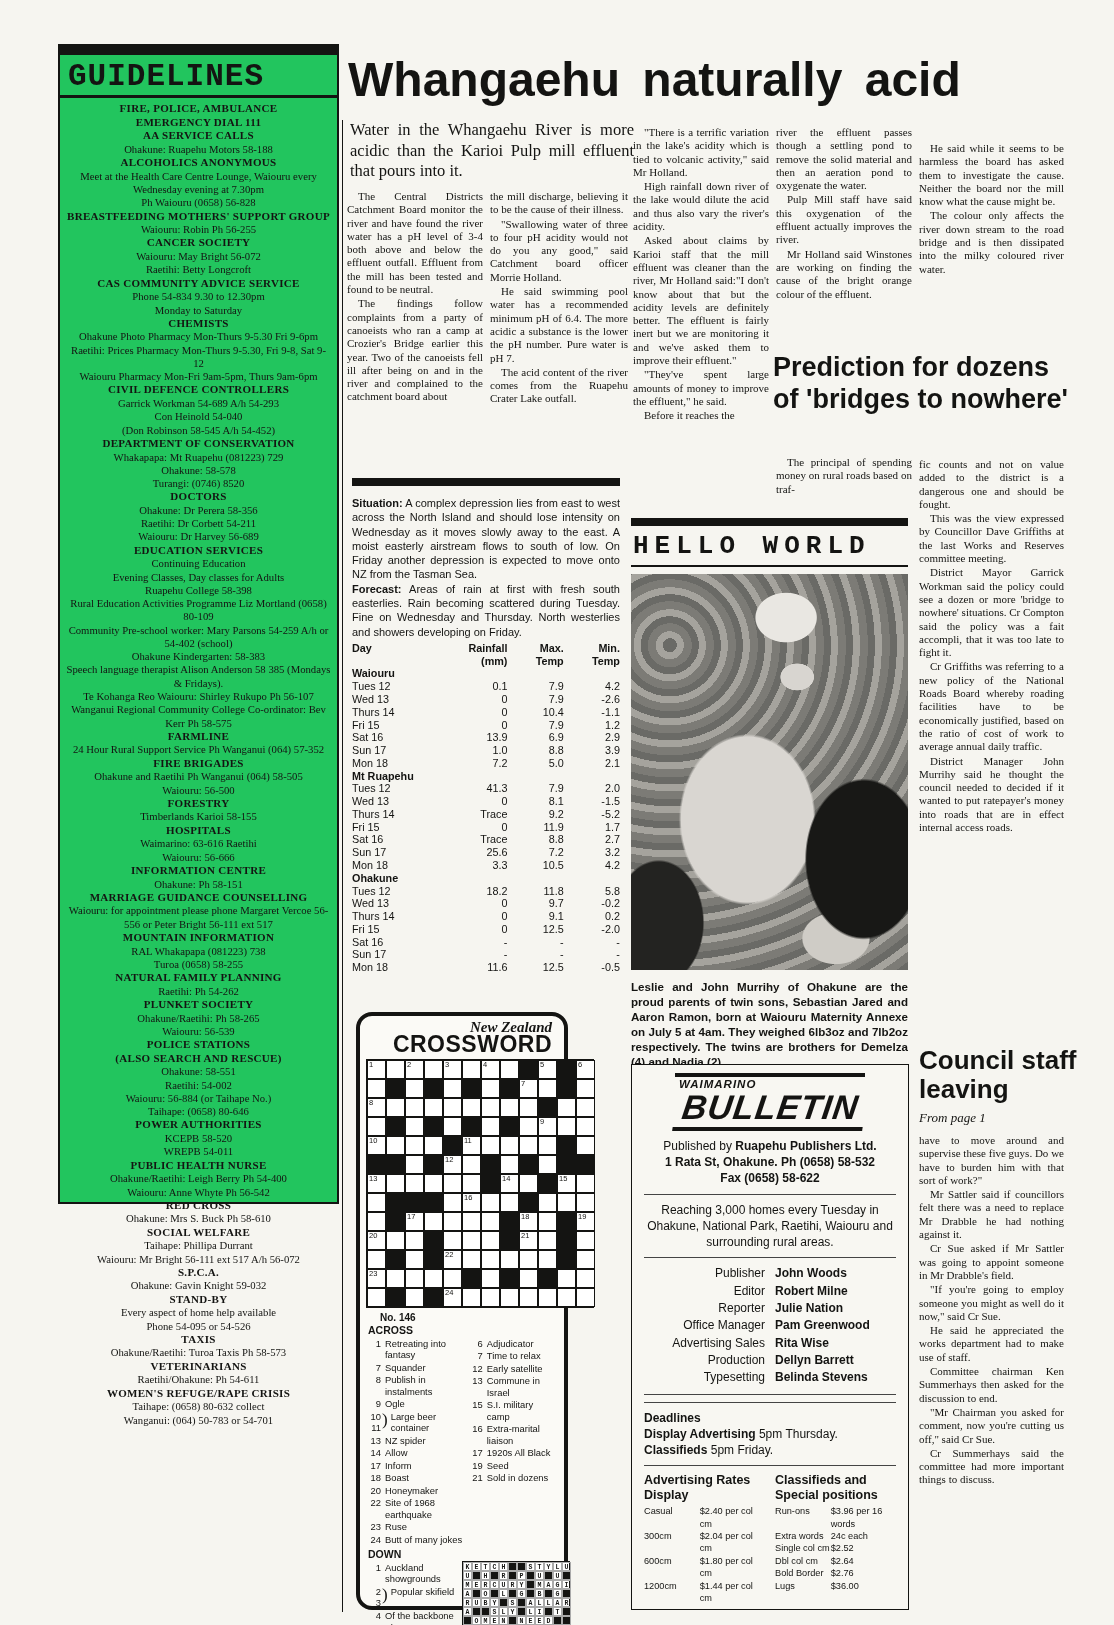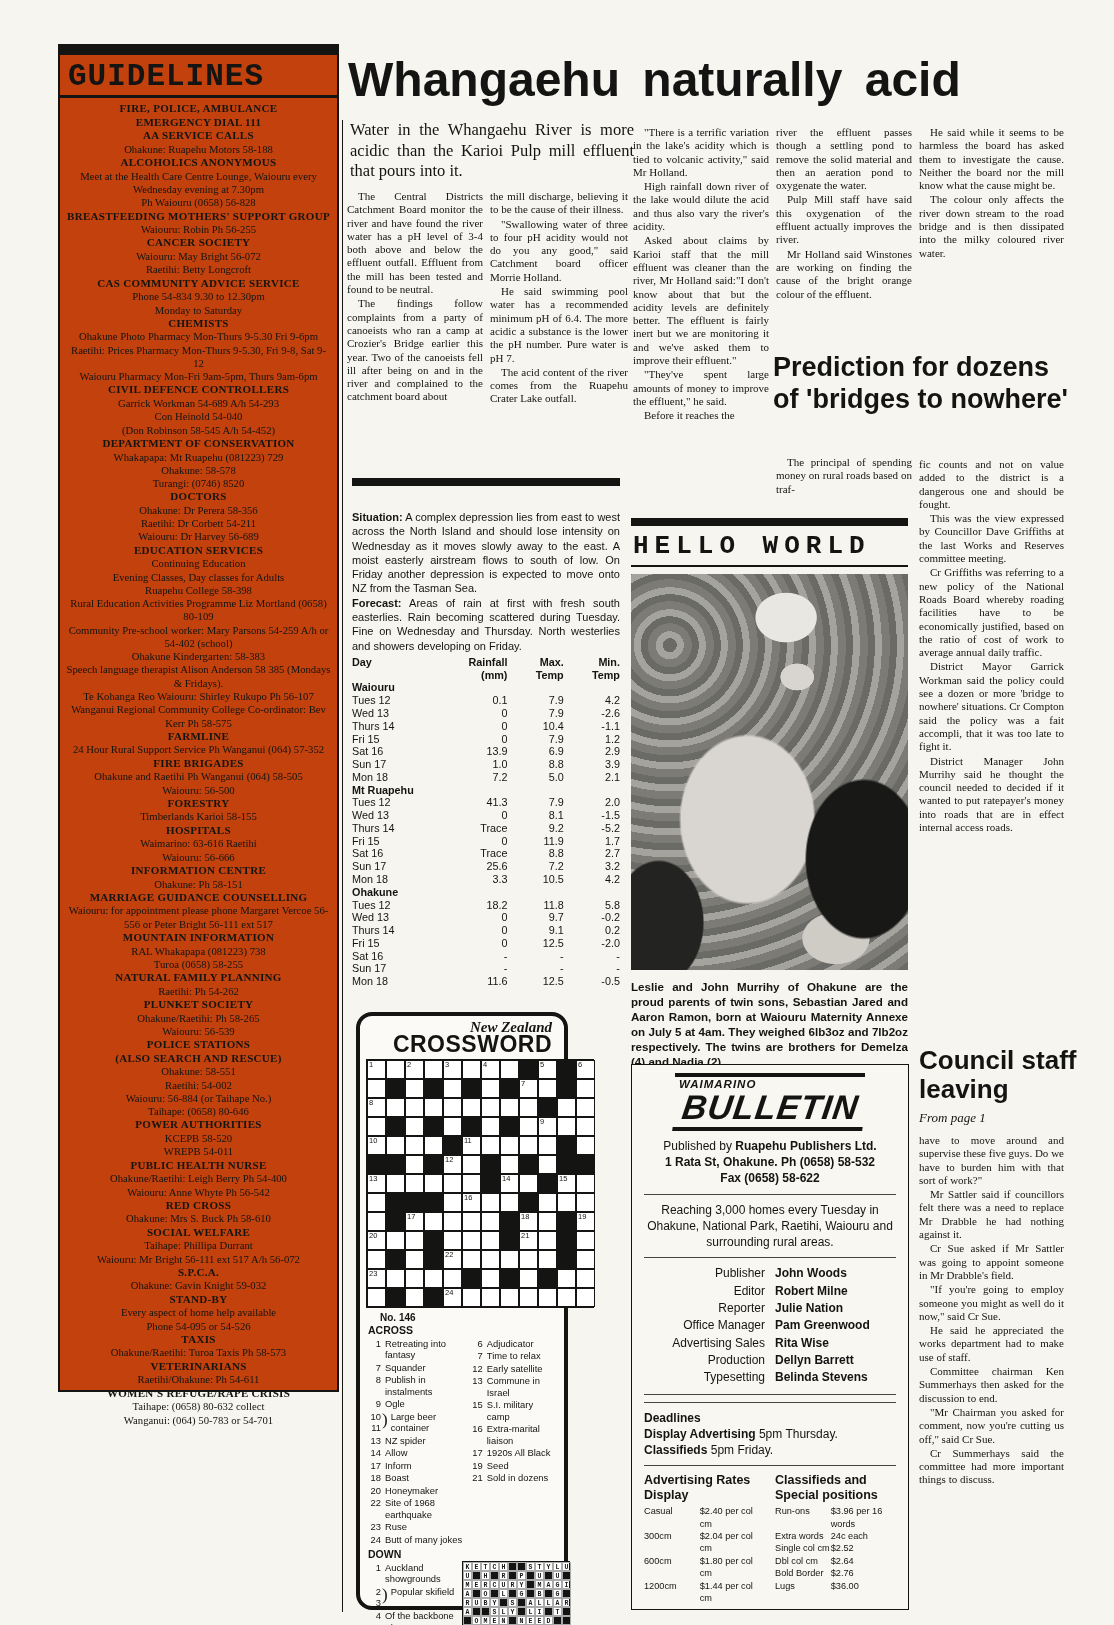--- a/index.html
+++ b/index.html
@@ -1,21 +1,21 @@
 <!DOCTYPE html>
 <html><head>
 <meta charset="utf-8">
 <style>
   html,body{margin:0;padding:0;background:#d8d6d0;}
   .page{position:relative;width:1114px;height:1625px;background:#f6f5f0;color:#141412;overflow:hidden;
         font-family:"Liberation Serif",serif;}
   [data-name]{box-sizing:border-box;}
 
   
-  .guidelines{position:absolute;left:58px;top:44px;width:281px;height:1348px;border:2px solid #141412;background:#c2410c;}
+  .guidelines{position:absolute;left:58px;top:44px;width:281px;height:1160px;border:2px solid #141412;background:#22c55e;}
   .gl-topbar{height:9px;background:#141412;}
   .gl-title{font-family:"Liberation Mono",monospace;font-weight:bold;font-size:31px;letter-spacing:1px;
             padding:4px 8px 1px;border-bottom:3px solid #141412;}
   .gl-list{padding:4px 6px;text-align:center;font-size:10.7px;line-height:1.24;}
   .gl-h{font-weight:bold;font-size:11px;letter-spacing:.3px;}
   .gl-t{}
 
   
   .vrule{position:absolute;left:342px;top:120px;width:1px;height:1492px;background:#141412;}
 
@@ -25,38 +25,38 @@
             word-spacing:9px;letter-spacing:0;}
   .intro{position:absolute;left:350px;top:120px;width:284px;margin:0;
          font-size:16.5px;line-height:1.25;text-align:justify;}
   .col{position:absolute;font-size:11px;line-height:1.21;text-align:justify;overflow:hidden;}
   .col p{margin:0 0 1px;text-indent:11px;}
   .col p.cont{text-indent:0;}
   #col1{left:347px;top:190px;width:136px;height:284px;}
   #col2{left:490px;top:190px;width:138px;height:284px;}
   #col3{left:633px;top:126px;width:136px;height:400px;}
   #col4{left:776px;top:126px;width:136px;height:222px;}
-  #col5{left:919px;top:126px;width:145px;height:336px;}
+  #col5{left:919px;top:142px;width:145px;height:336px;}
 
   .pred-headline{position:absolute;left:773px;top:352px;width:300px;margin:0;
                  font-family:"Liberation Sans",sans-serif;font-weight:bold;font-size:27px;line-height:1.18;}
   #pred-left{left:776px;top:456px;width:136px;height:62px;}
   #pred-right{left:919px;top:458px;width:145px;height:550px;}
 
   .council-headline{position:absolute;left:919px;top:1046px;width:160px;margin:0;
                     font-family:"Liberation Sans",sans-serif;font-weight:bold;font-size:26px;line-height:1.12;}
   .council-from{position:absolute;left:919px;top:1110px;font-style:italic;font-size:13px;}
   #council-body{left:919px;top:1134px;width:145px;height:460px;}
 
   
   .weather{position:absolute;left:352px;top:478px;width:268px;}
   .w-bar{height:8px;background:#141412;}
   .w-title{font-family:"Liberation Mono",monospace;font-weight:bold;font-size:30px;letter-spacing:2px;
            border-bottom:2px solid #141412;padding:2px 2px 0;}
-  .w-text{font-family:"Liberation Sans",sans-serif;font-size:11px;line-height:1.3;text-align:justify;margin-top:24px;}
+  .w-text{font-family:"Liberation Sans",sans-serif;font-size:11px;line-height:1.3;text-align:justify;margin-top:10px;}
   .w-text b{font-weight:bold;}
   .w-table{margin-top:3px;font-family:"Liberation Sans",sans-serif;font-size:10.8px;}
   .w-row{display:flex;line-height:1.18;}
   .w-row .c0{width:31%;text-align:left;}
   .w-row .c1{width:27%;text-align:right;}
   .w-row .c2{width:21%;text-align:right;}
   .w-row .c3{width:21%;text-align:right;}
   .w-head{font-weight:bold;}
   .w-sec{font-weight:bold;line-height:1.2;}
 
@@ -266,22 +266,22 @@
       <p class="colp" data-name="paragraph">The colour only affects the river down stream to the road bridge and is then dissipated into the milky coloured river water.</p>
     </div>
 
   <h2 class="pred-headline" data-name="prediction-headline">Prediction for dozens of 'bridges to nowhere'</h2>
   <div class="col" id="pred-left" data-name="prediction-column-left">
       <p class="colp" data-name="paragraph">The principal of spending money on rural roads based on traf-</p>
     </div>
   <div class="col" id="pred-right" data-name="prediction-column-right">
       <p class="colp cont" data-name="paragraph">fic counts and not on value added to the district is a dangerous one and should be fought.</p>
       <p class="colp" data-name="paragraph">This was the view expressed by Councillor Dave Griffiths at the last Works and Reserves committee meeting.</p>
+      <p class="colp" data-name="paragraph">District Mayor Garrick Workman said the policy could see a dozen or more 'bridge to nowhere' situations. Cr Compton said the policy was a fait accompli, that it was too late to fight it.</p>
       <p class="colp" data-name="paragraph">Cr Griffiths was referring to a new policy of the National Roads Board whereby roading facilities have to be economically justified, based on the ratio of cost of work to average annual daily traffic.</p>
-      <p class="colp" data-name="paragraph">District Mayor Garrick Workman said the policy could see a dozen or more 'bridge to nowhere' situations. Cr Compton said the policy was a fait accompli, that it was too late to fight it.</p>
       <p class="colp" data-name="paragraph">District Manager John Murrihy said he thought the council needed to decided if it wanted to put ratepayer's money into roads that are in effect internal access roads.</p>
     </div>
 
   <h2 class="council-headline" data-name="council-headline">Council staff leaving</h2>
   <div class="council-from" data-name="council-from-page">From page 1</div>
   <div class="col" id="council-body" data-name="council-body">
       <p class="colp cont" data-name="paragraph">have to move around and supervise these five guys. Do we have to burden him with that sort of work?"</p>
       <p class="colp" data-name="paragraph">Mr Sattler said if councillors felt there was a need to replace Mr Drabble he had nothing against it.</p>
       <p class="colp" data-name="paragraph">Cr Sue asked if Mr Sattler was going to appoint someone in Mr Drabble's field.</p>
       <p class="colp" data-name="paragraph">"If you're going to employ someone you might as well do it now," said Cr Sue.</p>

